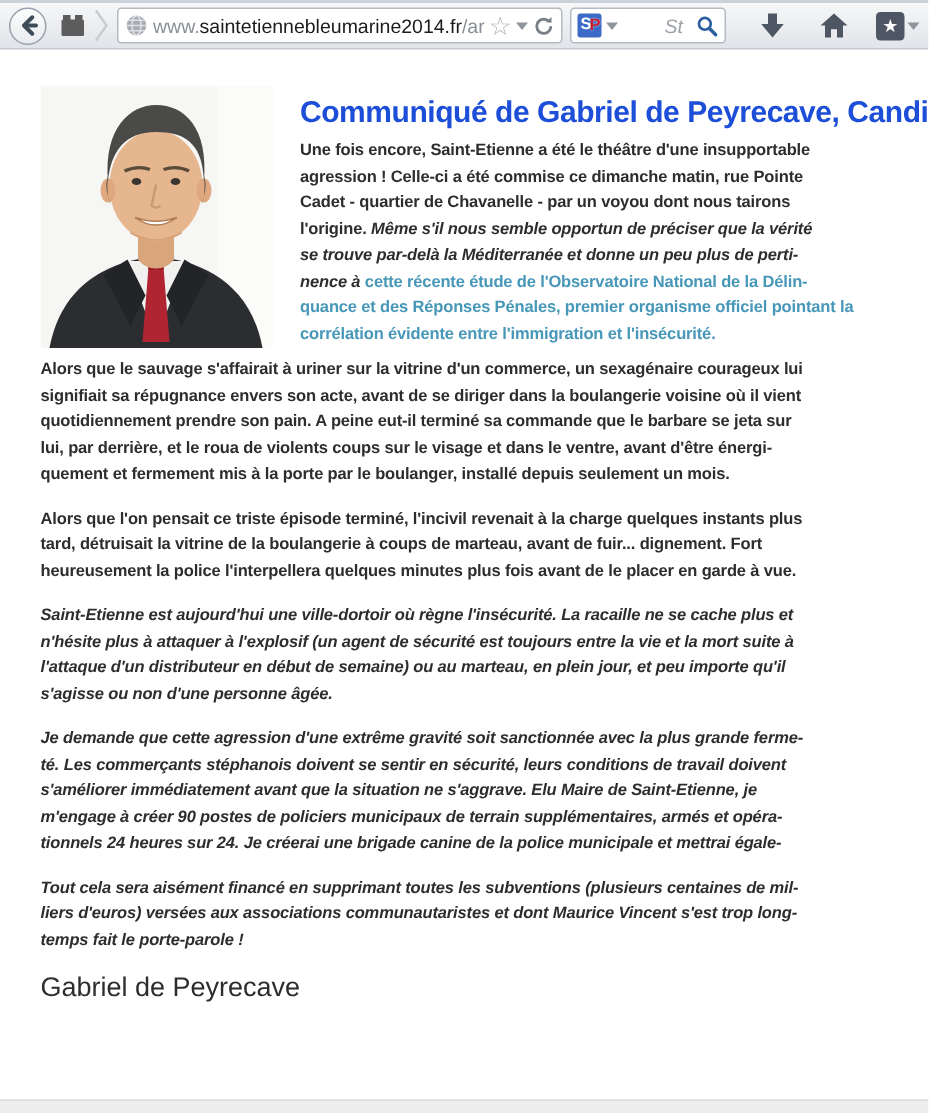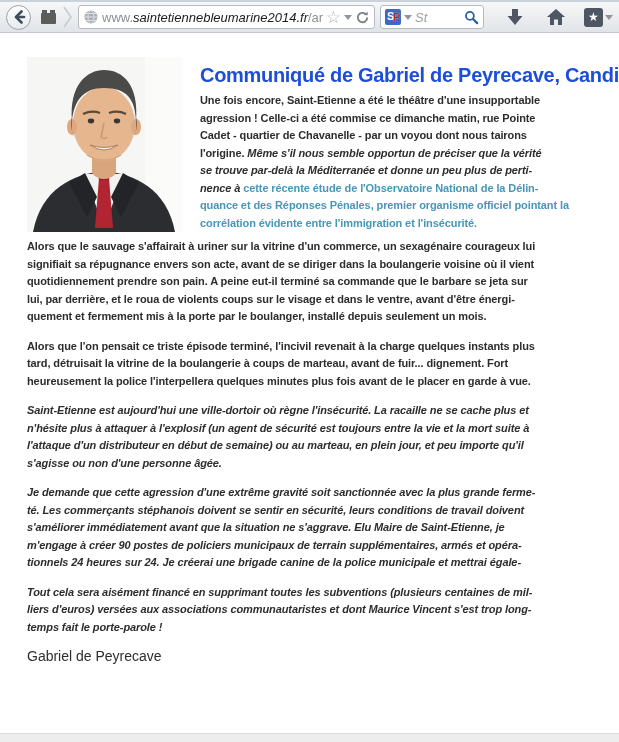--- a/index.html
+++ b/index.html
@@ -29,31 +29,31 @@
   .chevron-sep{flex:none;margin:0 1px;}
   .url-bar{
     flex:1;height:24px;box-sizing:border-box;display:flex;align-items:center;
     background:#fff;border:1px solid #b3bac2;border-radius:3px;
     padding:0 4px;gap:3px;min-width:0;cursor:text;
   }
   .url-text{
     flex:1;min-width:0;overflow:hidden;white-space:nowrap;
     font-size:13px;color:#8a8f96;
   }
-  .url-text .domain{color:#1b1b1b;font-style:italic;}
+  .url-text .domain{color:#1b1b1b;}
   .star-glyph{font-size:17px;line-height:17px;color:#aeb3ba;flex:none;cursor:pointer;}
   .caret{width:0;height:0;border-left:4px solid transparent;border-right:4px solid transparent;border-top:5px solid #8f959c;flex:none;cursor:pointer;}
   .search-box{
     width:104px;height:24px;box-sizing:border-box;flex:none;display:flex;align-items:center;
     background:#fff;border:1px solid #b3bac2;border-radius:3px;padding:0 4px;gap:3px;cursor:text;
   }
   .engine-icon{width:16px;height:16px;border-radius:2px;background:#3b6bc6;position:relative;flex:none;cursor:pointer;}
   .engine-icon .s{position:absolute;left:2px;top:1px;color:#fff;font-weight:bold;font-size:11px;}
   .engine-icon .p{position:absolute;left:8px;top:2px;color:#c41d30;font-weight:bold;font-size:11px;text-shadow:0 0 1px #fff;}
-  .search-placeholder{flex:1;min-width:0;overflow:hidden;white-space:nowrap;font-size:13px;font-style:italic;color:#9ba0a6;}
+  .search-placeholder{flex:1;min-width:0;overflow:hidden;white-space:nowrap;font-size:13px;font-style:italic;color:#9ba0a6;margin-left:28px;}
   .toolbar-icon{flex:none;cursor:pointer;display:flex;align-items:center;justify-content:center;}
   .spacer-sm{width:8px;flex:none;} .spacer-md{width:11px;flex:none;}
   .bookmarks-btn{flex:none;display:flex;align-items:center;gap:2px;cursor:pointer;}
   .bm-square{width:19px;height:19px;border-radius:3px;background:#4e5663;display:flex;align-items:center;justify-content:center;color:#fff;font-size:12px;line-height:12px;}
 
   
   .page{padding:24px 27px 0 27px;}
   .top-row{display:flex;}
   .portrait{width:155px;height:175px;flex:none;margin-right:18px;}
   .right-col{flex:1;min-width:0;padding-top:9px;}
@@ -64,21 +64,21 @@
   .intro{margin-top:7px;}
   .line{
     white-space:nowrap;font-size:11px;line-height:17.5px;
     color:var(--text);letter-spacing:-0.1px;font-weight:bold;
   }
   .run-r{} .run-i{font-style:italic;}
   .run-a{color:var(--link);cursor:pointer;}
   .paragraphs{margin-top:6px;}
   .para{margin-bottom:12px;}
   .para.italic .line{font-style:italic;}
-  .signature{margin-top:12px;font-size:14px;color:var(--text);}
+  .signature{margin-top:12px;font-size:18px;color:var(--text);}
   .footer-strip{
     position:absolute;left:0;bottom:0;width:619px;height:9px;
     background:#ededee;border-top:1px solid #dcdcdc;box-sizing:border-box;
   }
 </style>
 </head>
 <body>
 
 <div class="chrome">
   <div class="back-btn">

